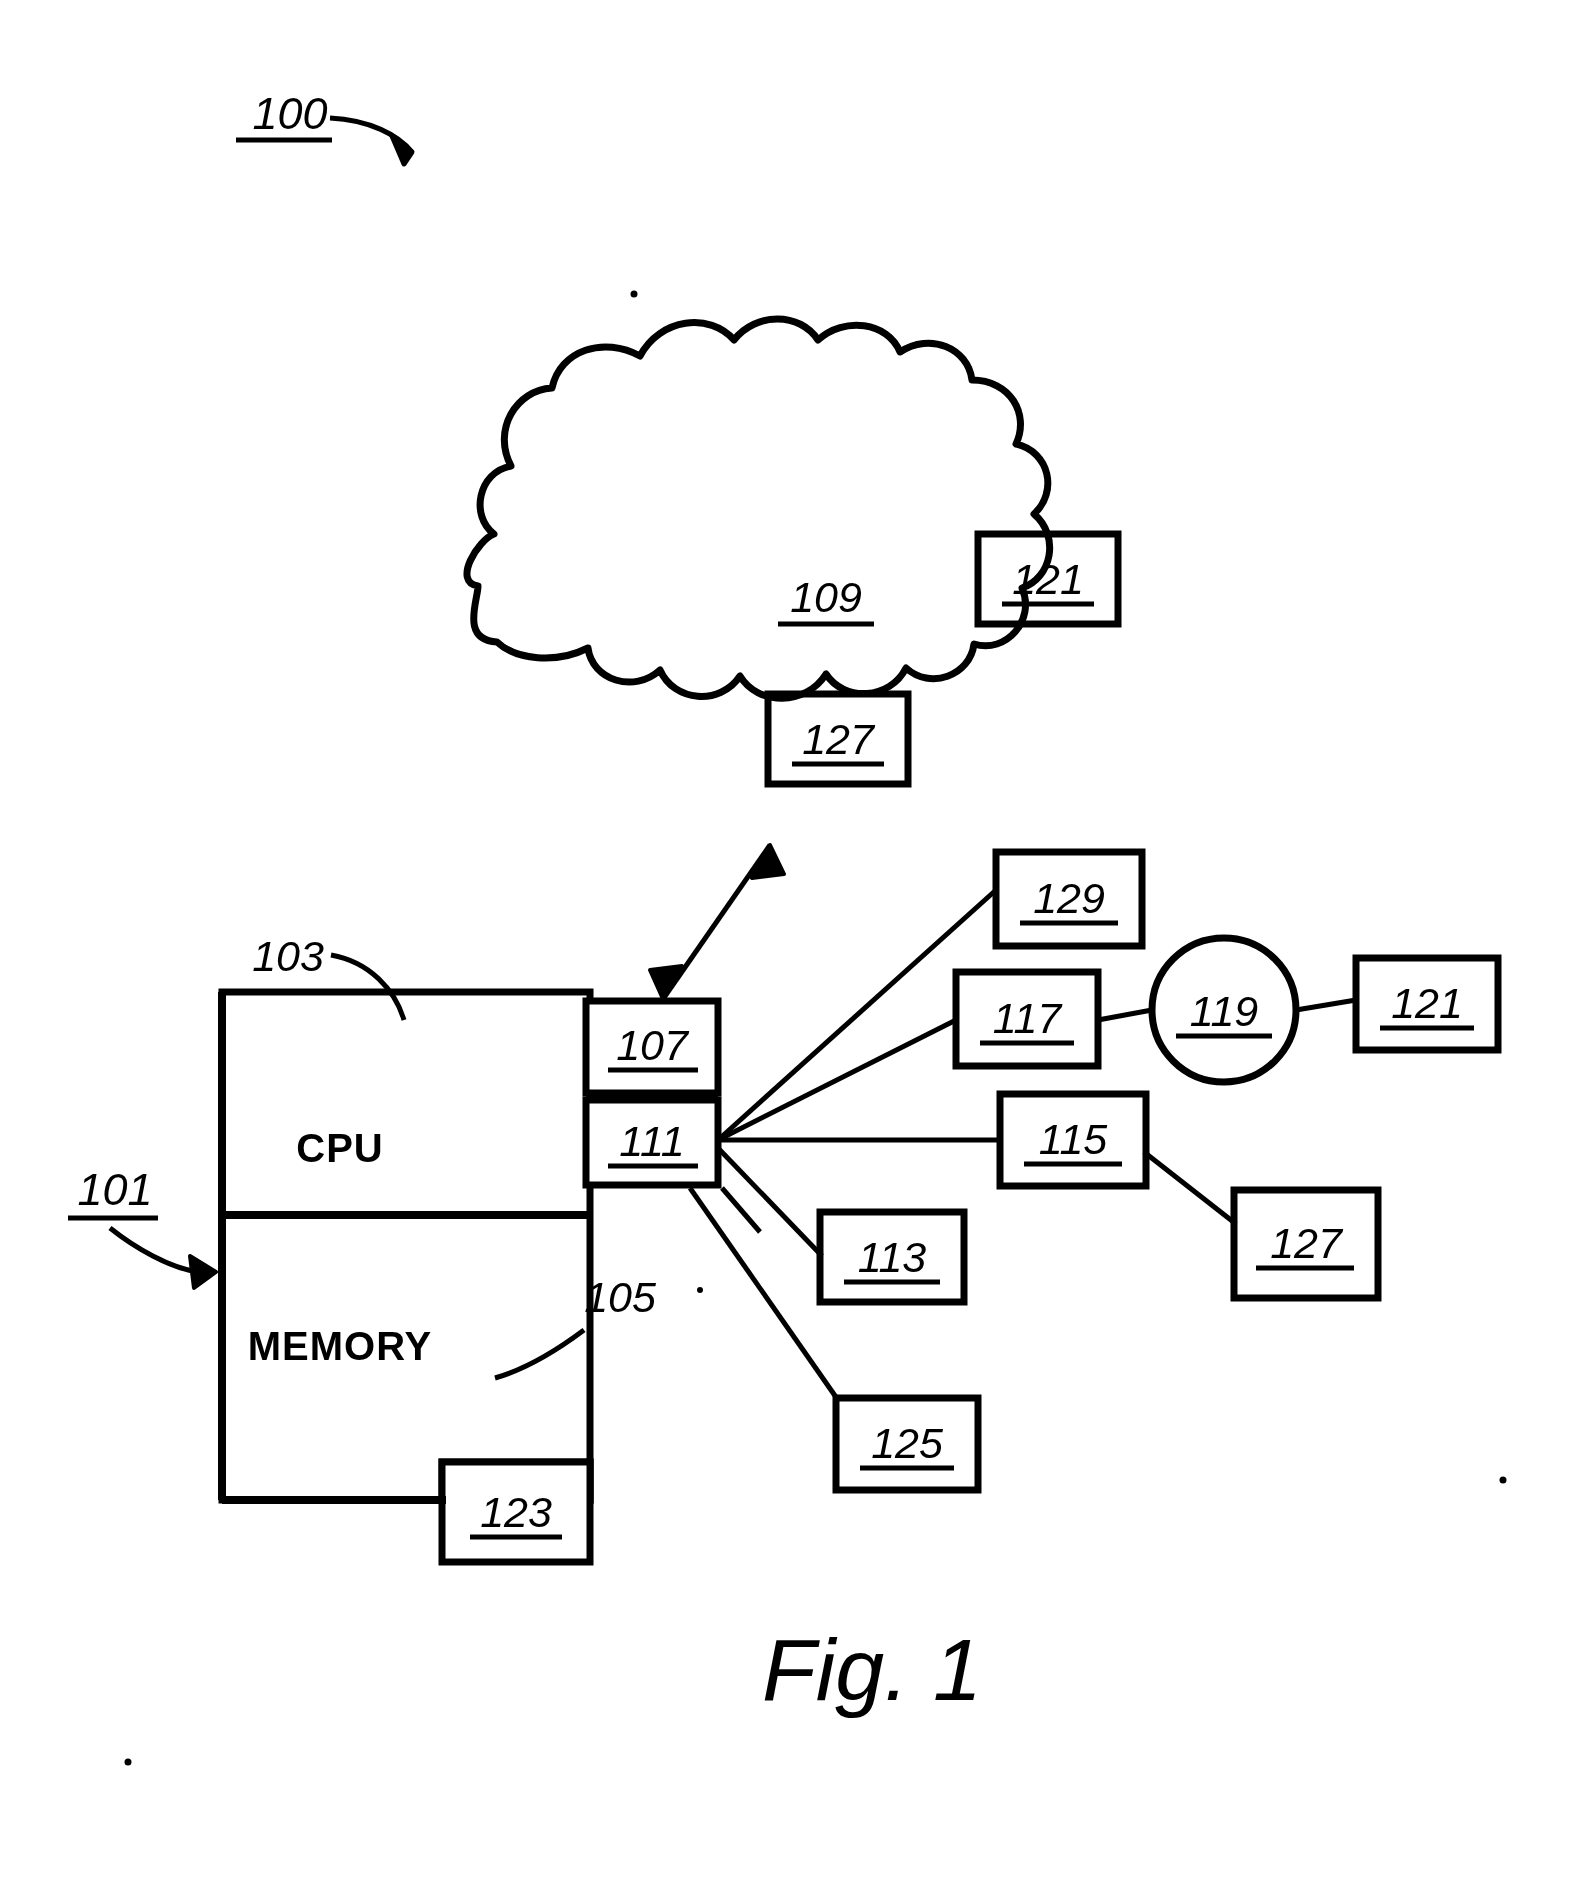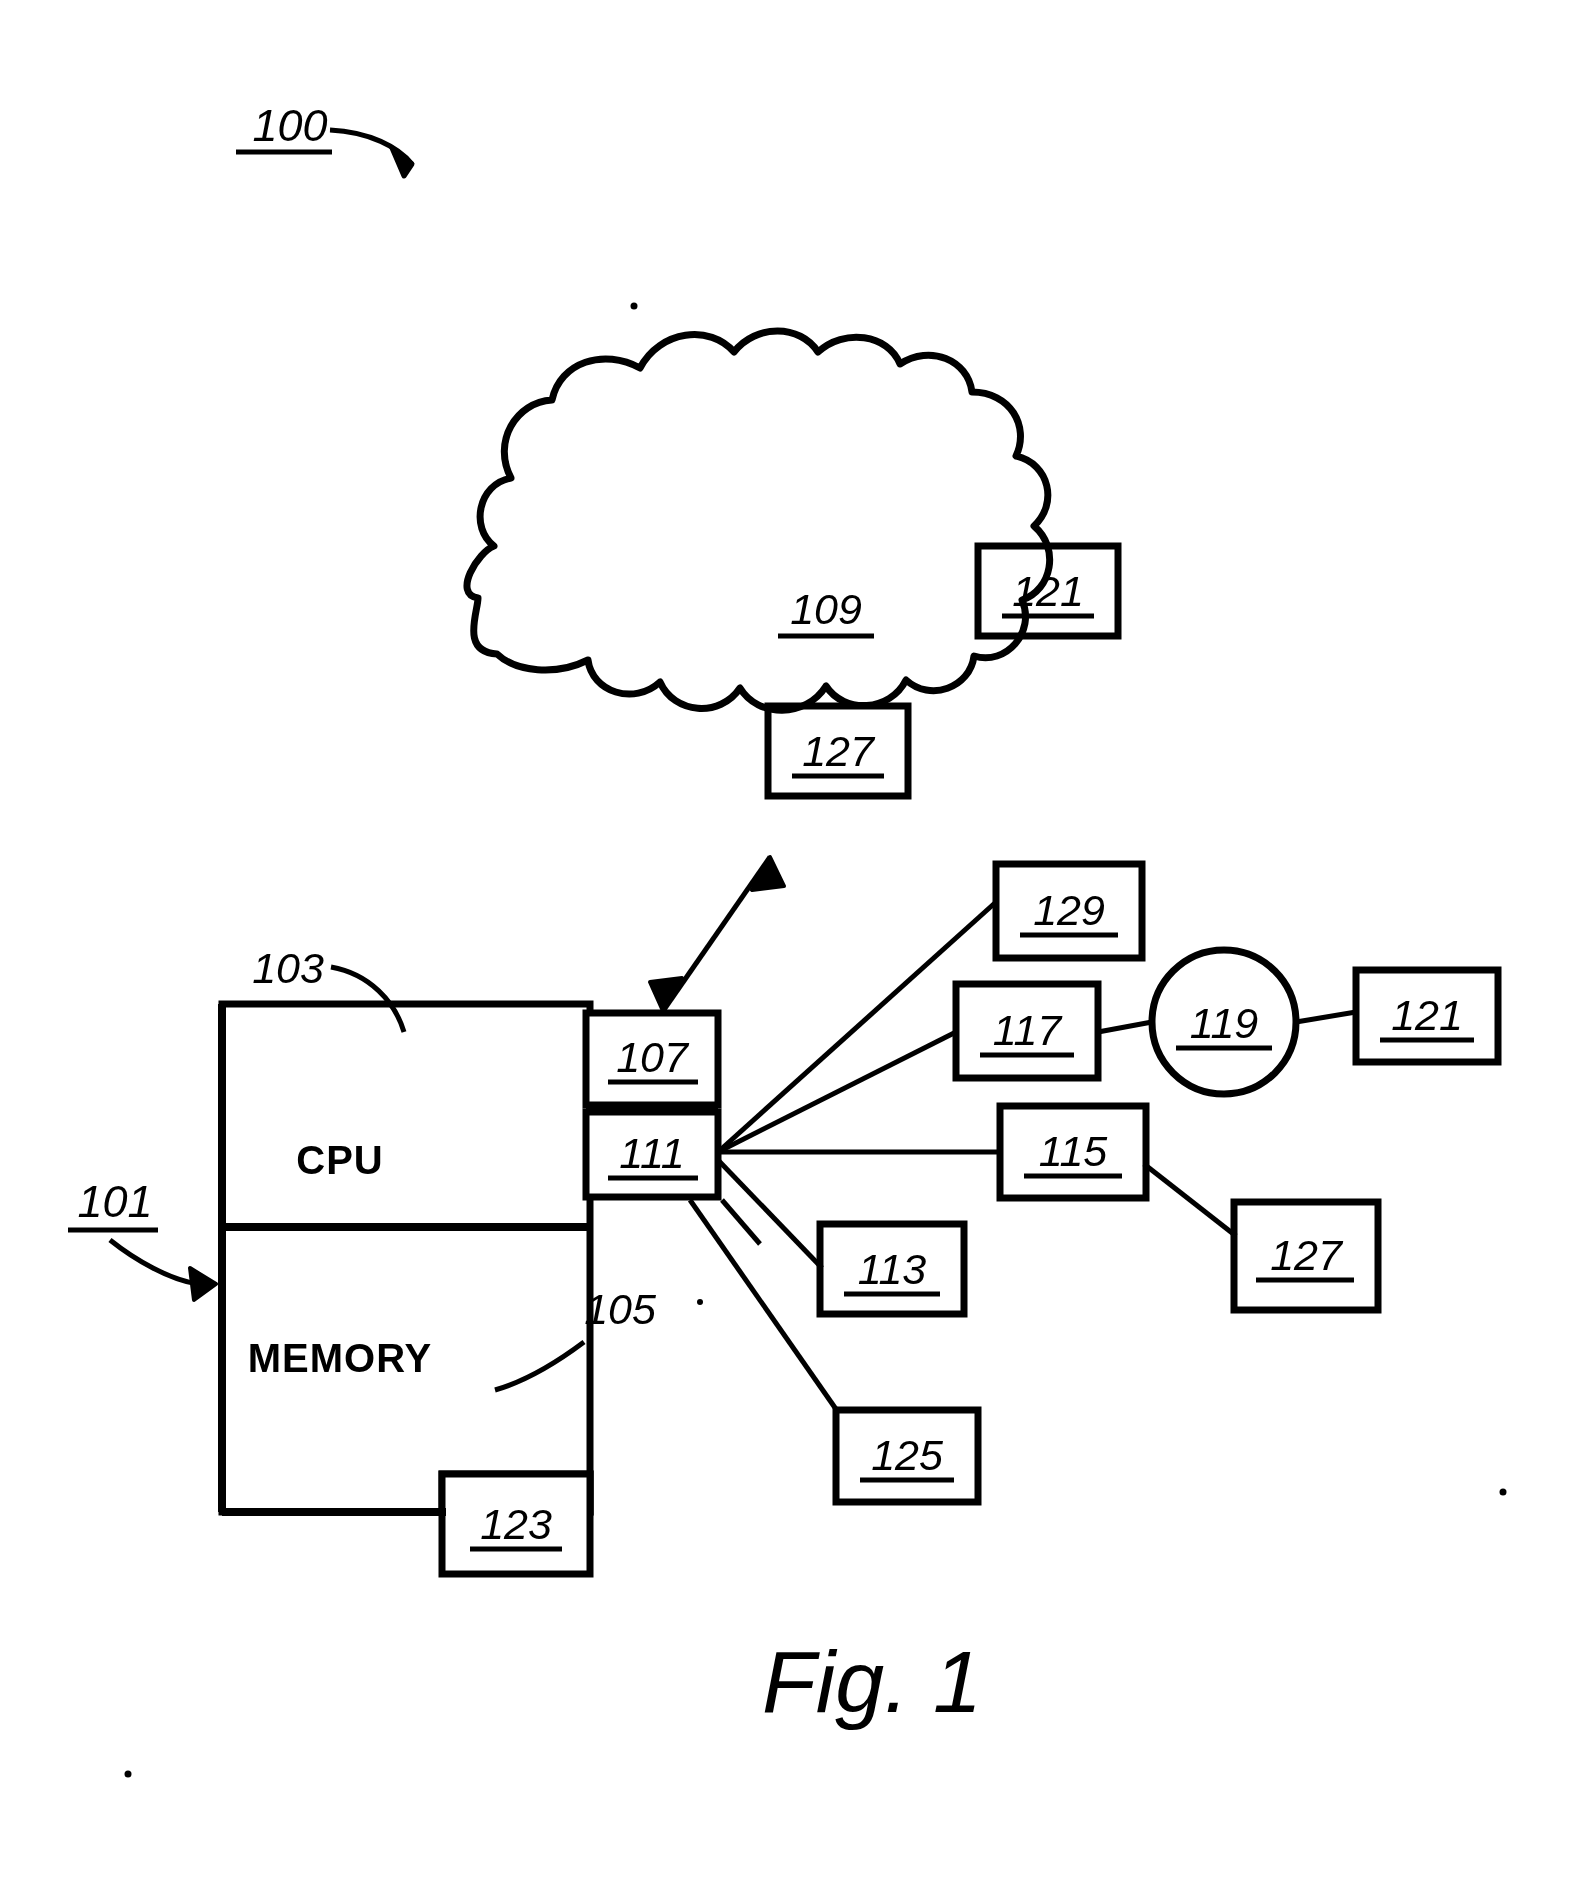--- a/index.html
+++ b/index.html
@@ -9,21 +9,21 @@
   }
   body {
     width: 1582px;
     height: 1894px;
     position: relative;
     font-family: "Liberation Sans", sans-serif;
     overflow: hidden;
   }
   #figure-root {
     position: absolute;
-    left: 0; top: 12px;
+    left: 0; top: 0;
     width: 1582px;
     height: 1586px;
   }
   svg.fig-canvas {
     position: absolute;
     left: 0; top: 0;
     width: 1582px;
     height: 1894px;
     display: block;
   }

